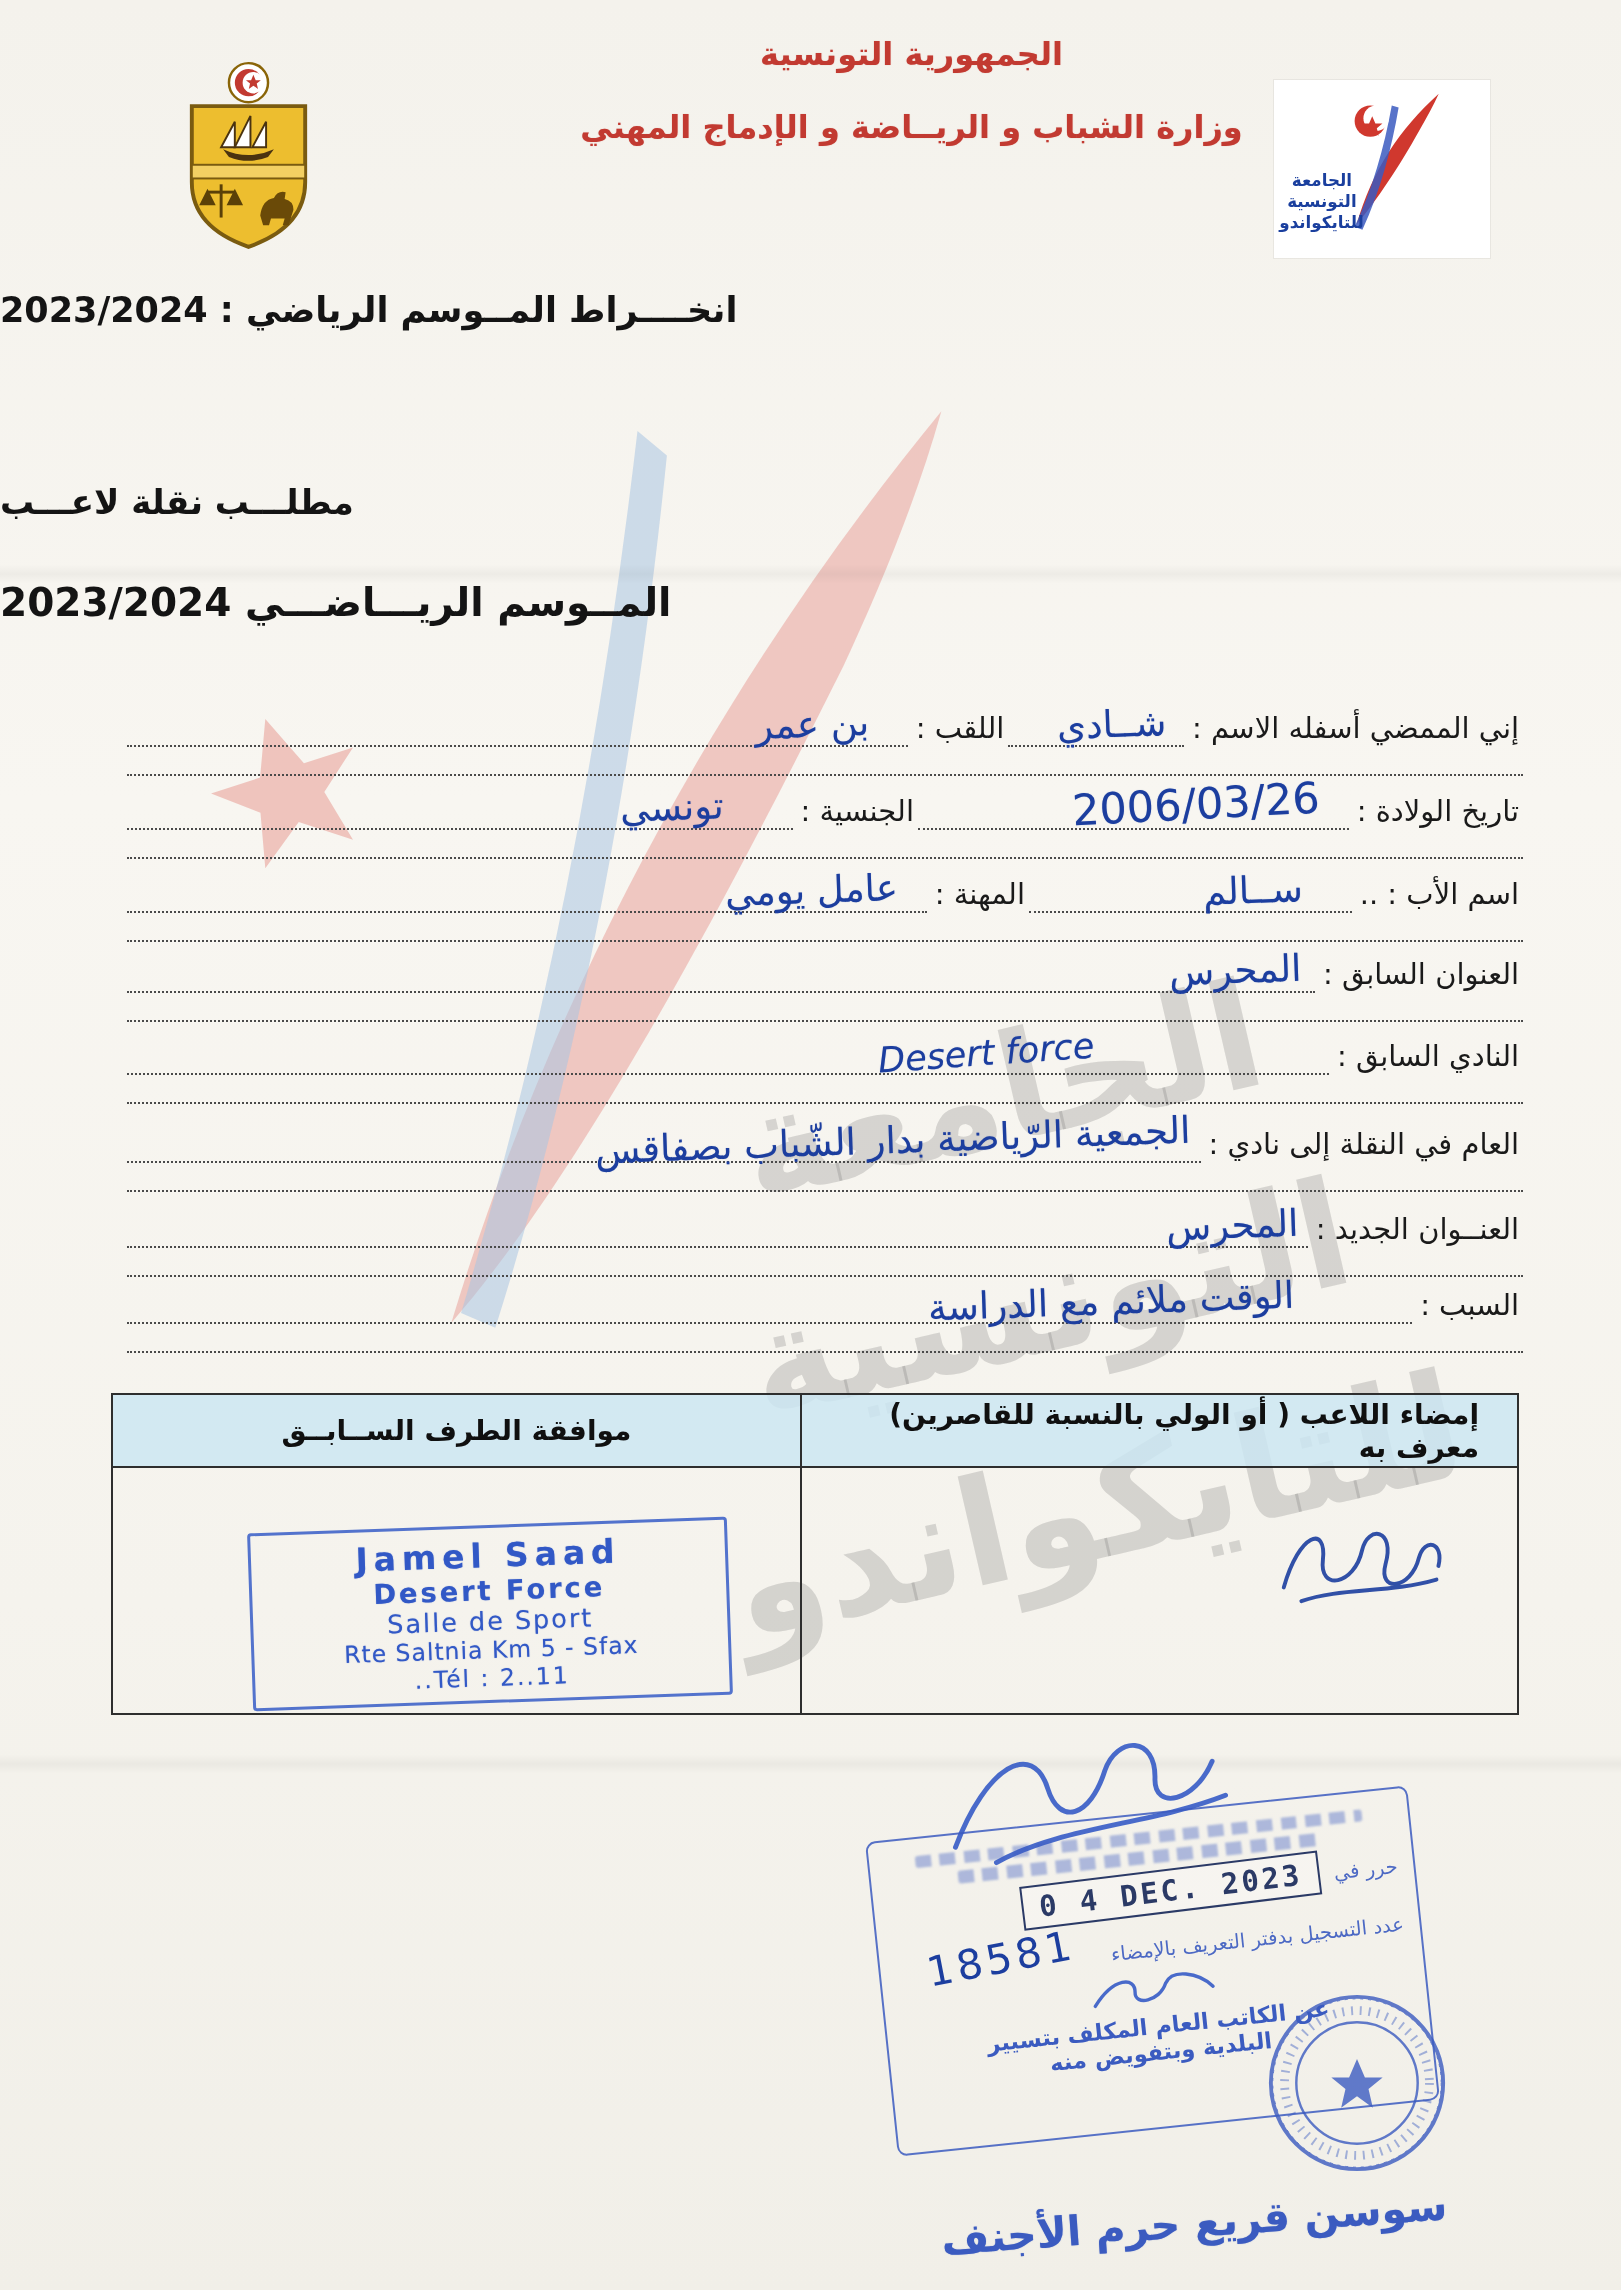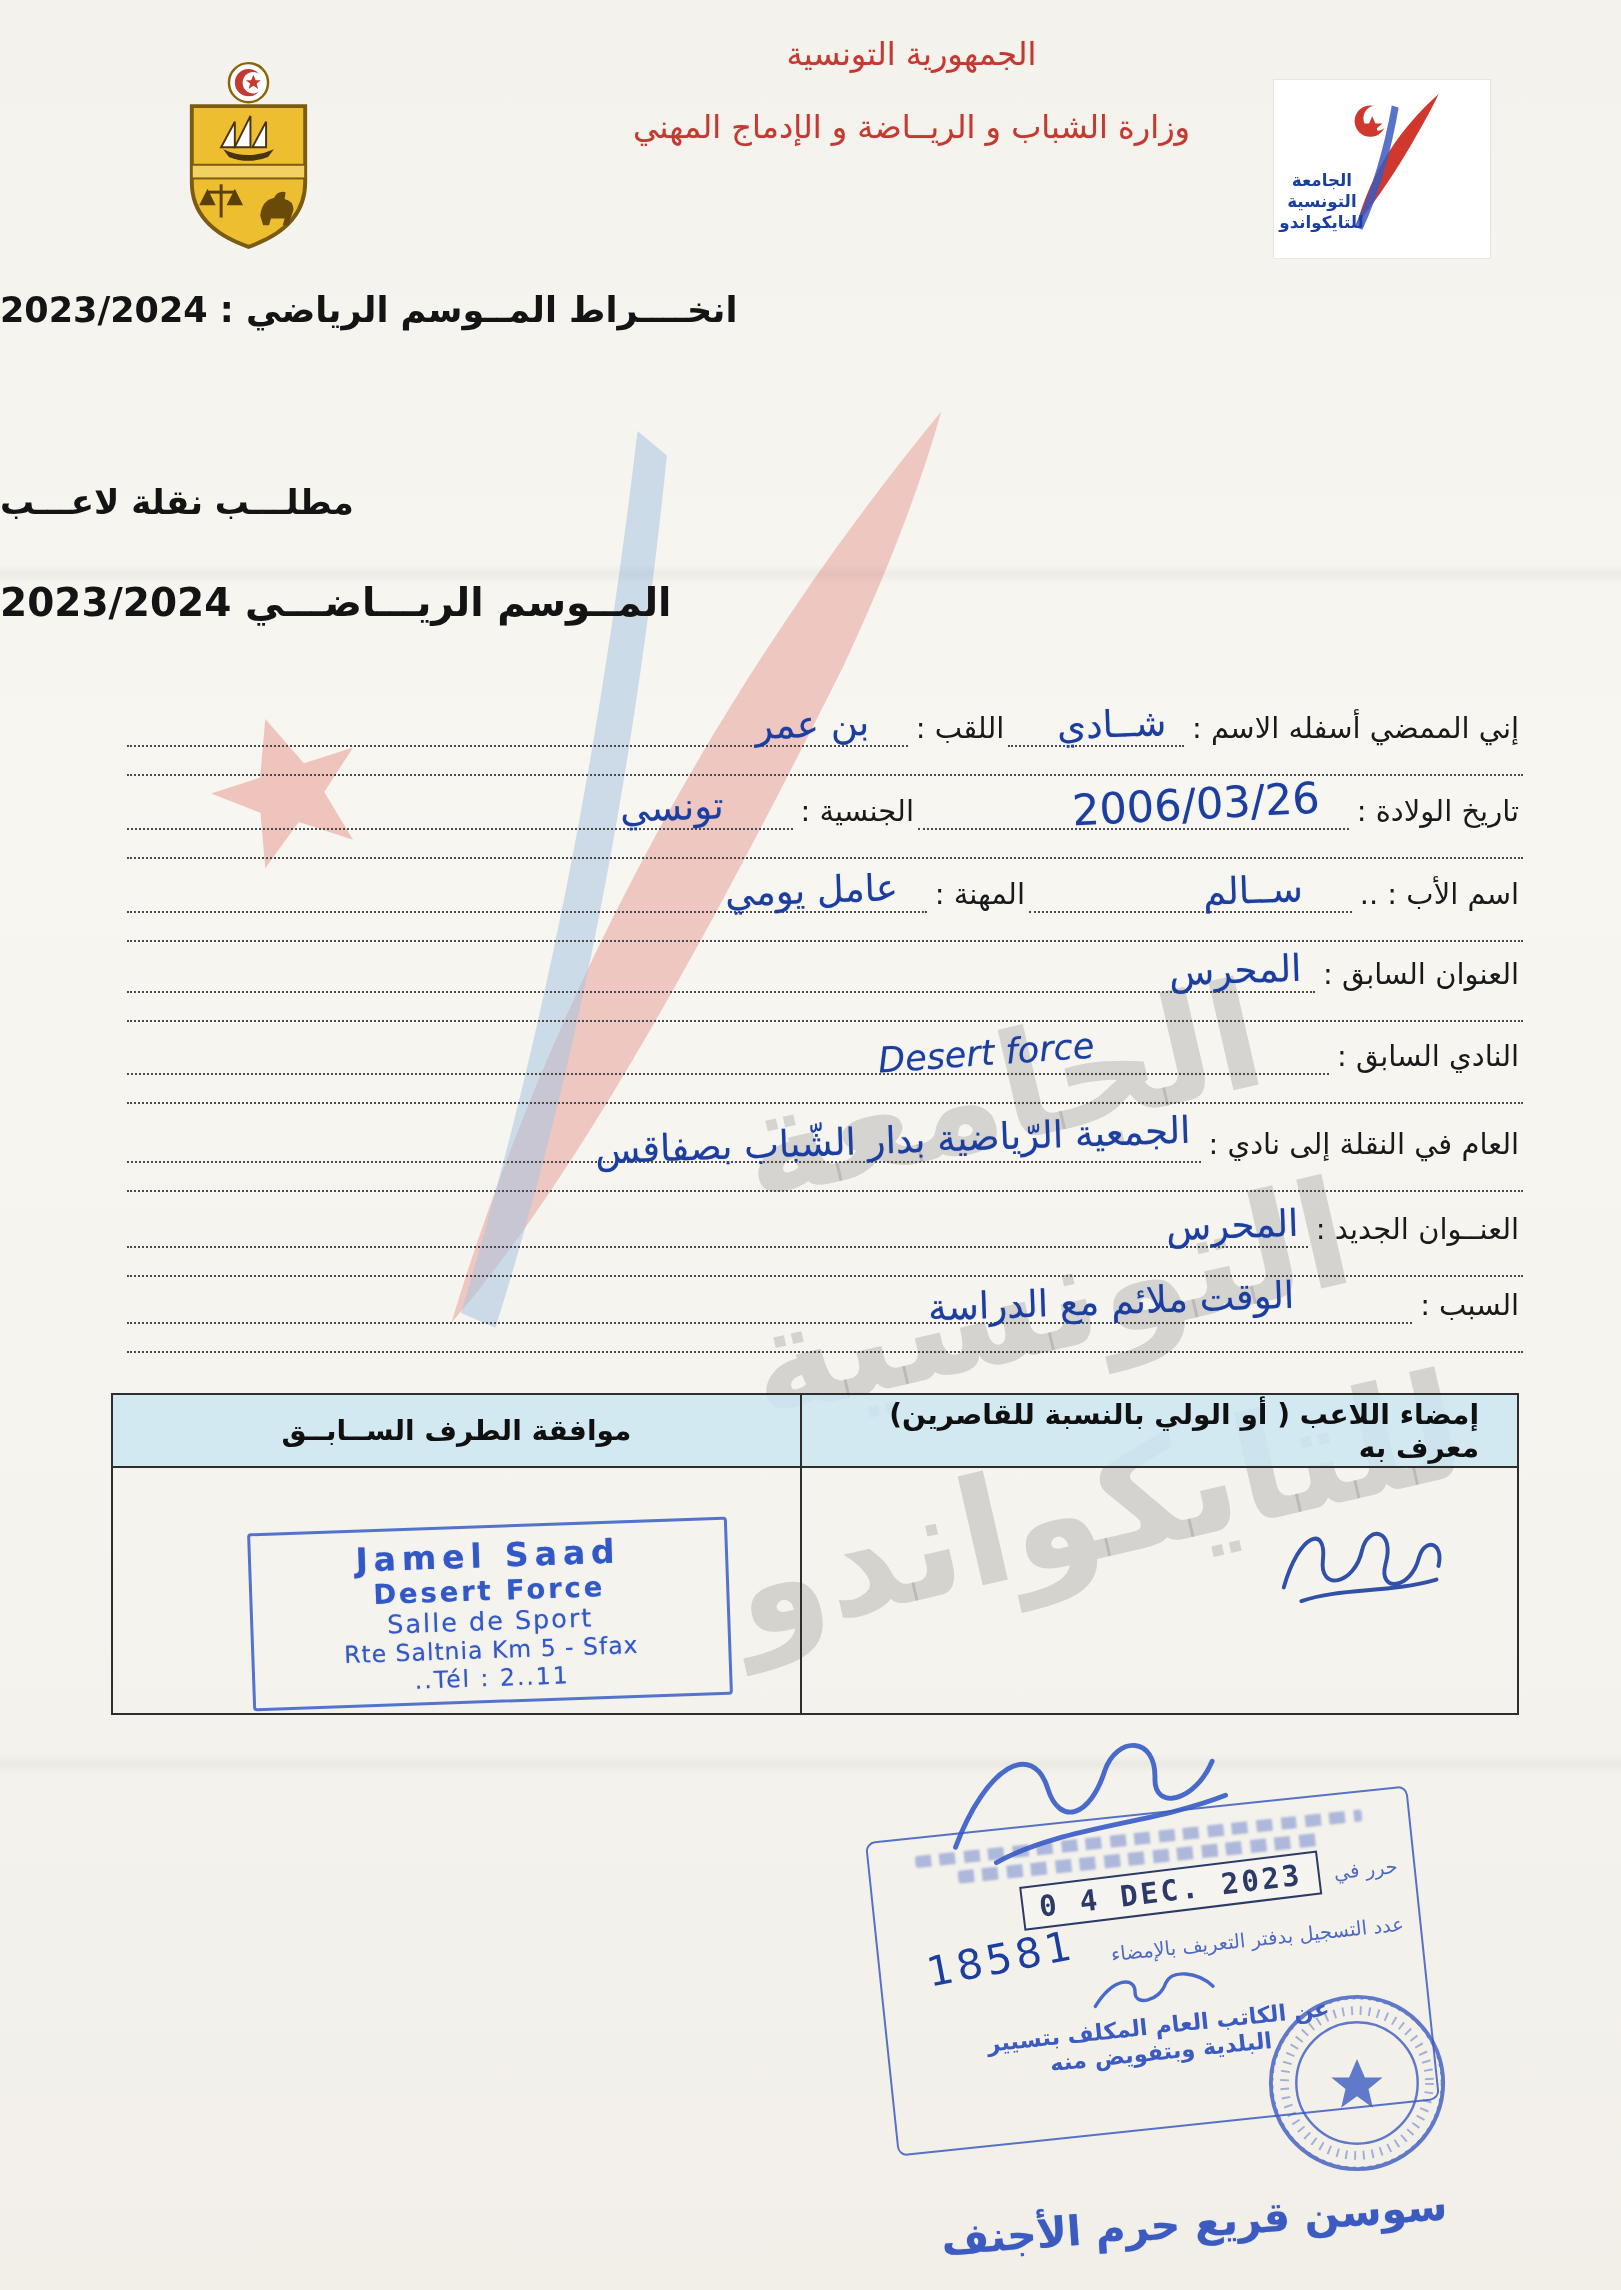--- a/index.html
+++ b/index.html
@@ -27,21 +27,21 @@
     transform:rotate(-13deg);
     color:rgba(110,110,110,.24);
     font-size:147px;font-weight:bold;text-align:center;line-height:1.45;
     direction:rtl;
   }
   
   .coat{position:absolute;left:184px;top:59px;width:129px;height:192px;z-index:2;}
   .letterhead{
     position:absolute;left:529px;top:35px;width:765px;z-index:2;
     text-align:center;direction:rtl;color:var(--red);
-    font-weight:normal;
+    font-weight:bold;
   }
   .letterhead .lh-line{font-size:32px;margin-bottom:35px;letter-spacing:1px;
     text-shadow:0 0 1px rgba(194,58,49,.35);}
   .logo-box{
     position:absolute;left:1274px;top:80px;width:216px;height:178px;z-index:2;
     background:#fff;box-shadow:0 0 0 1px rgba(0,0,0,.05);
   }
   .logo-text{
     position:absolute;left:5.9px;bottom:25.5px;width:84px;z-index:2;
     color:#1a3f9e;font-size:16.7px;font-weight:bold;text-align:center;line-height:1.25;direction:rtl;

